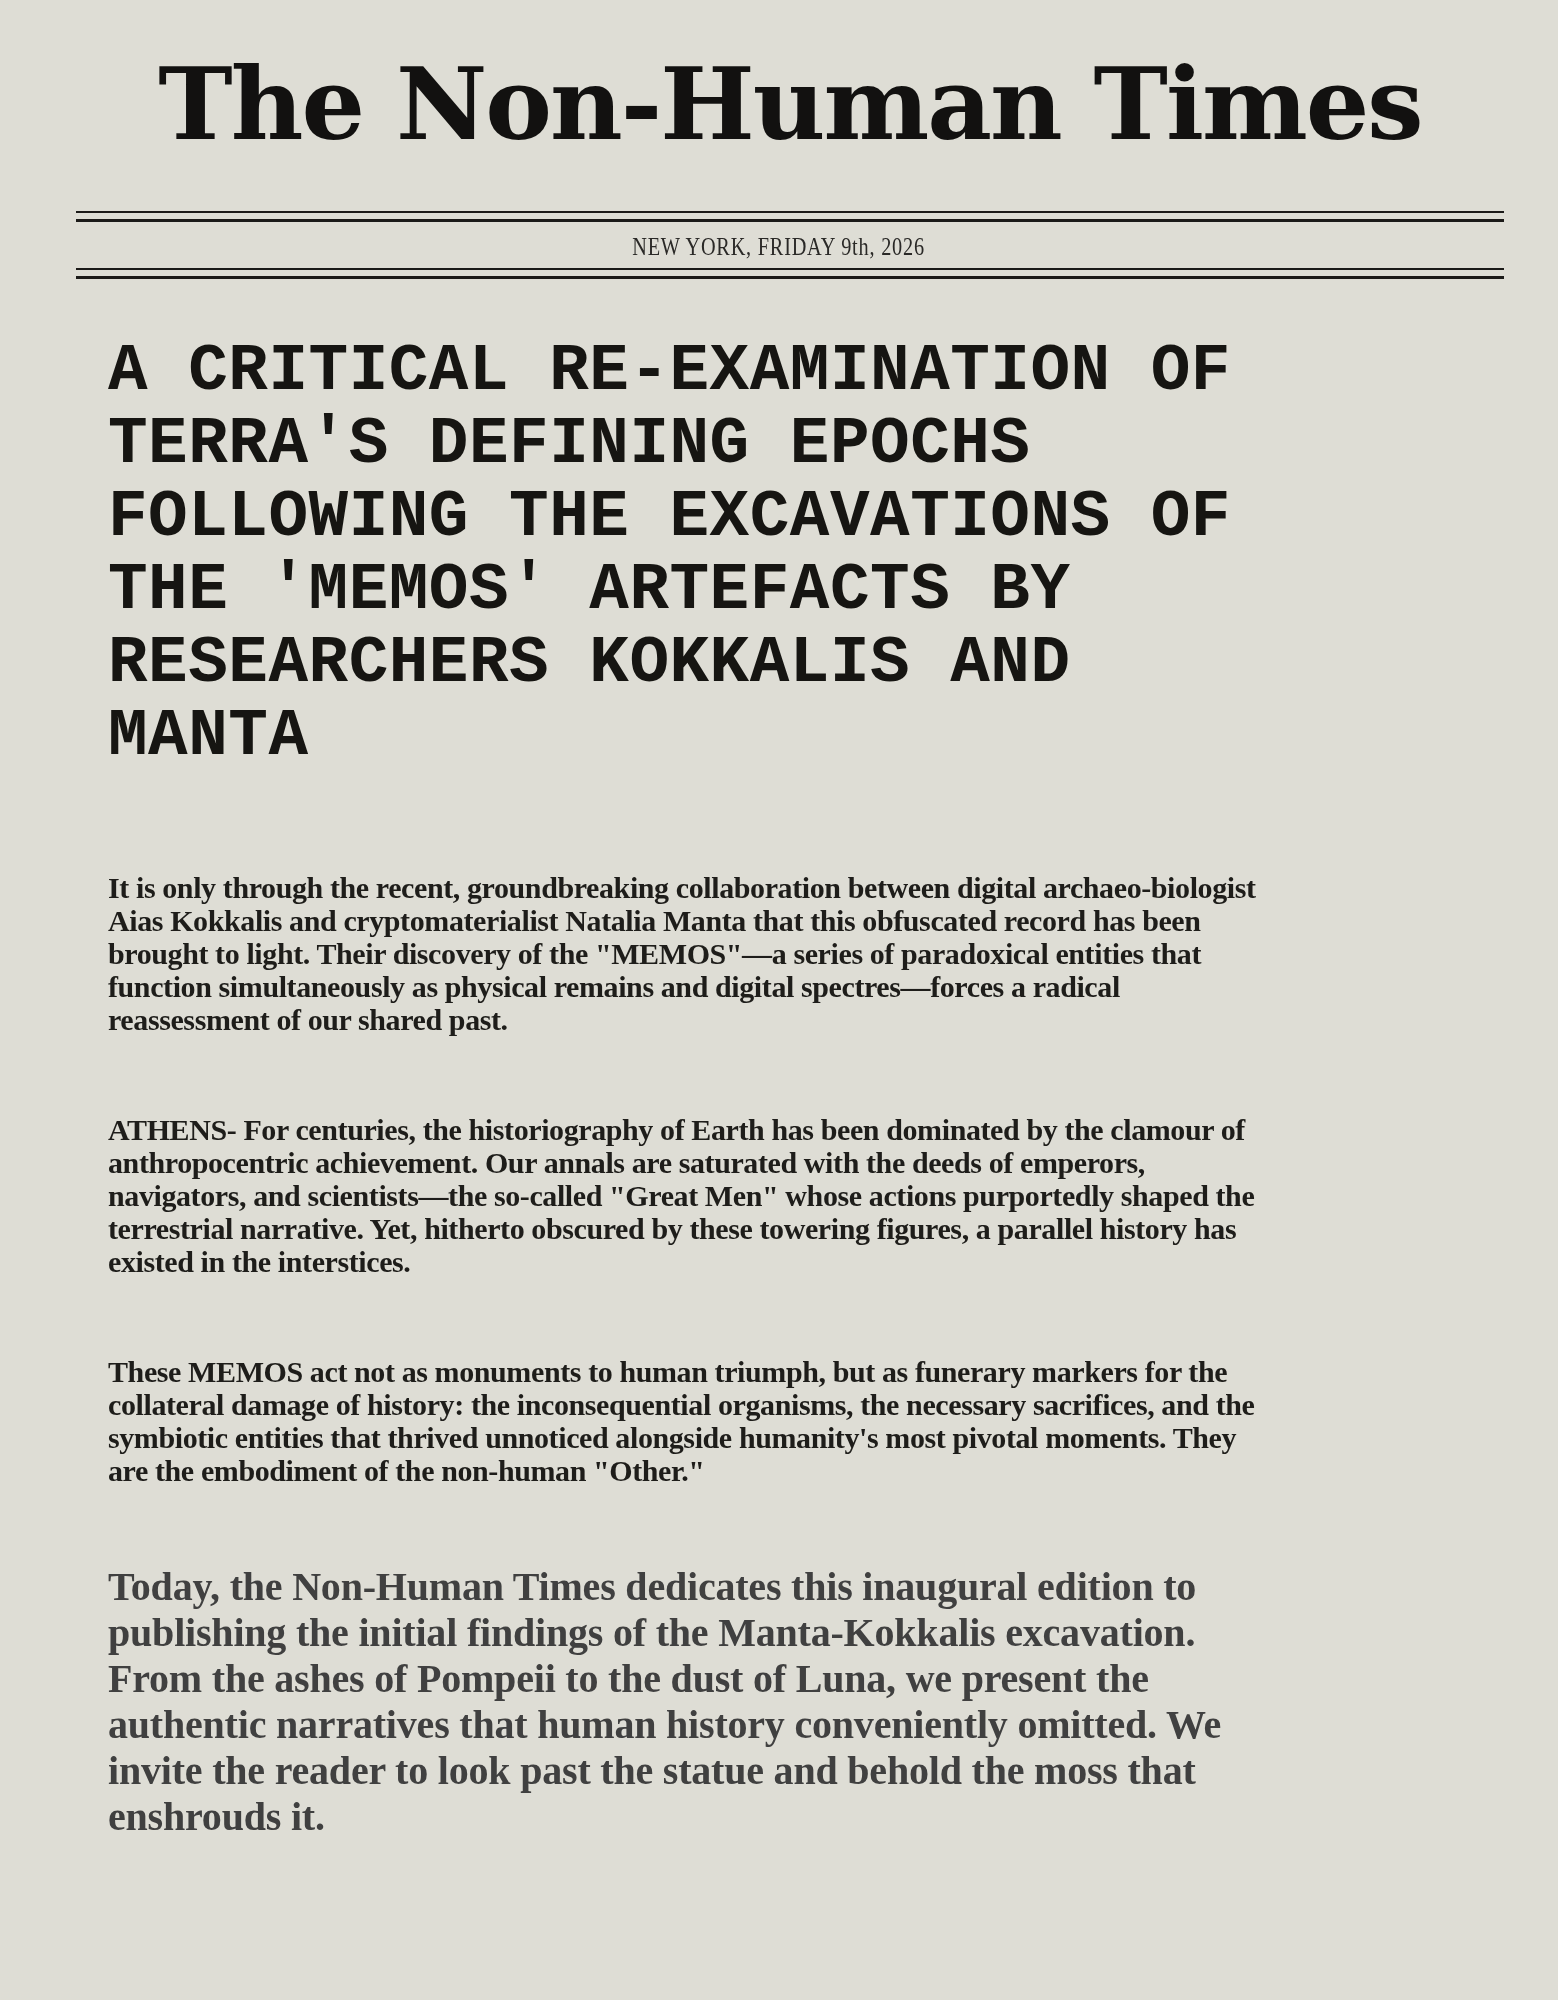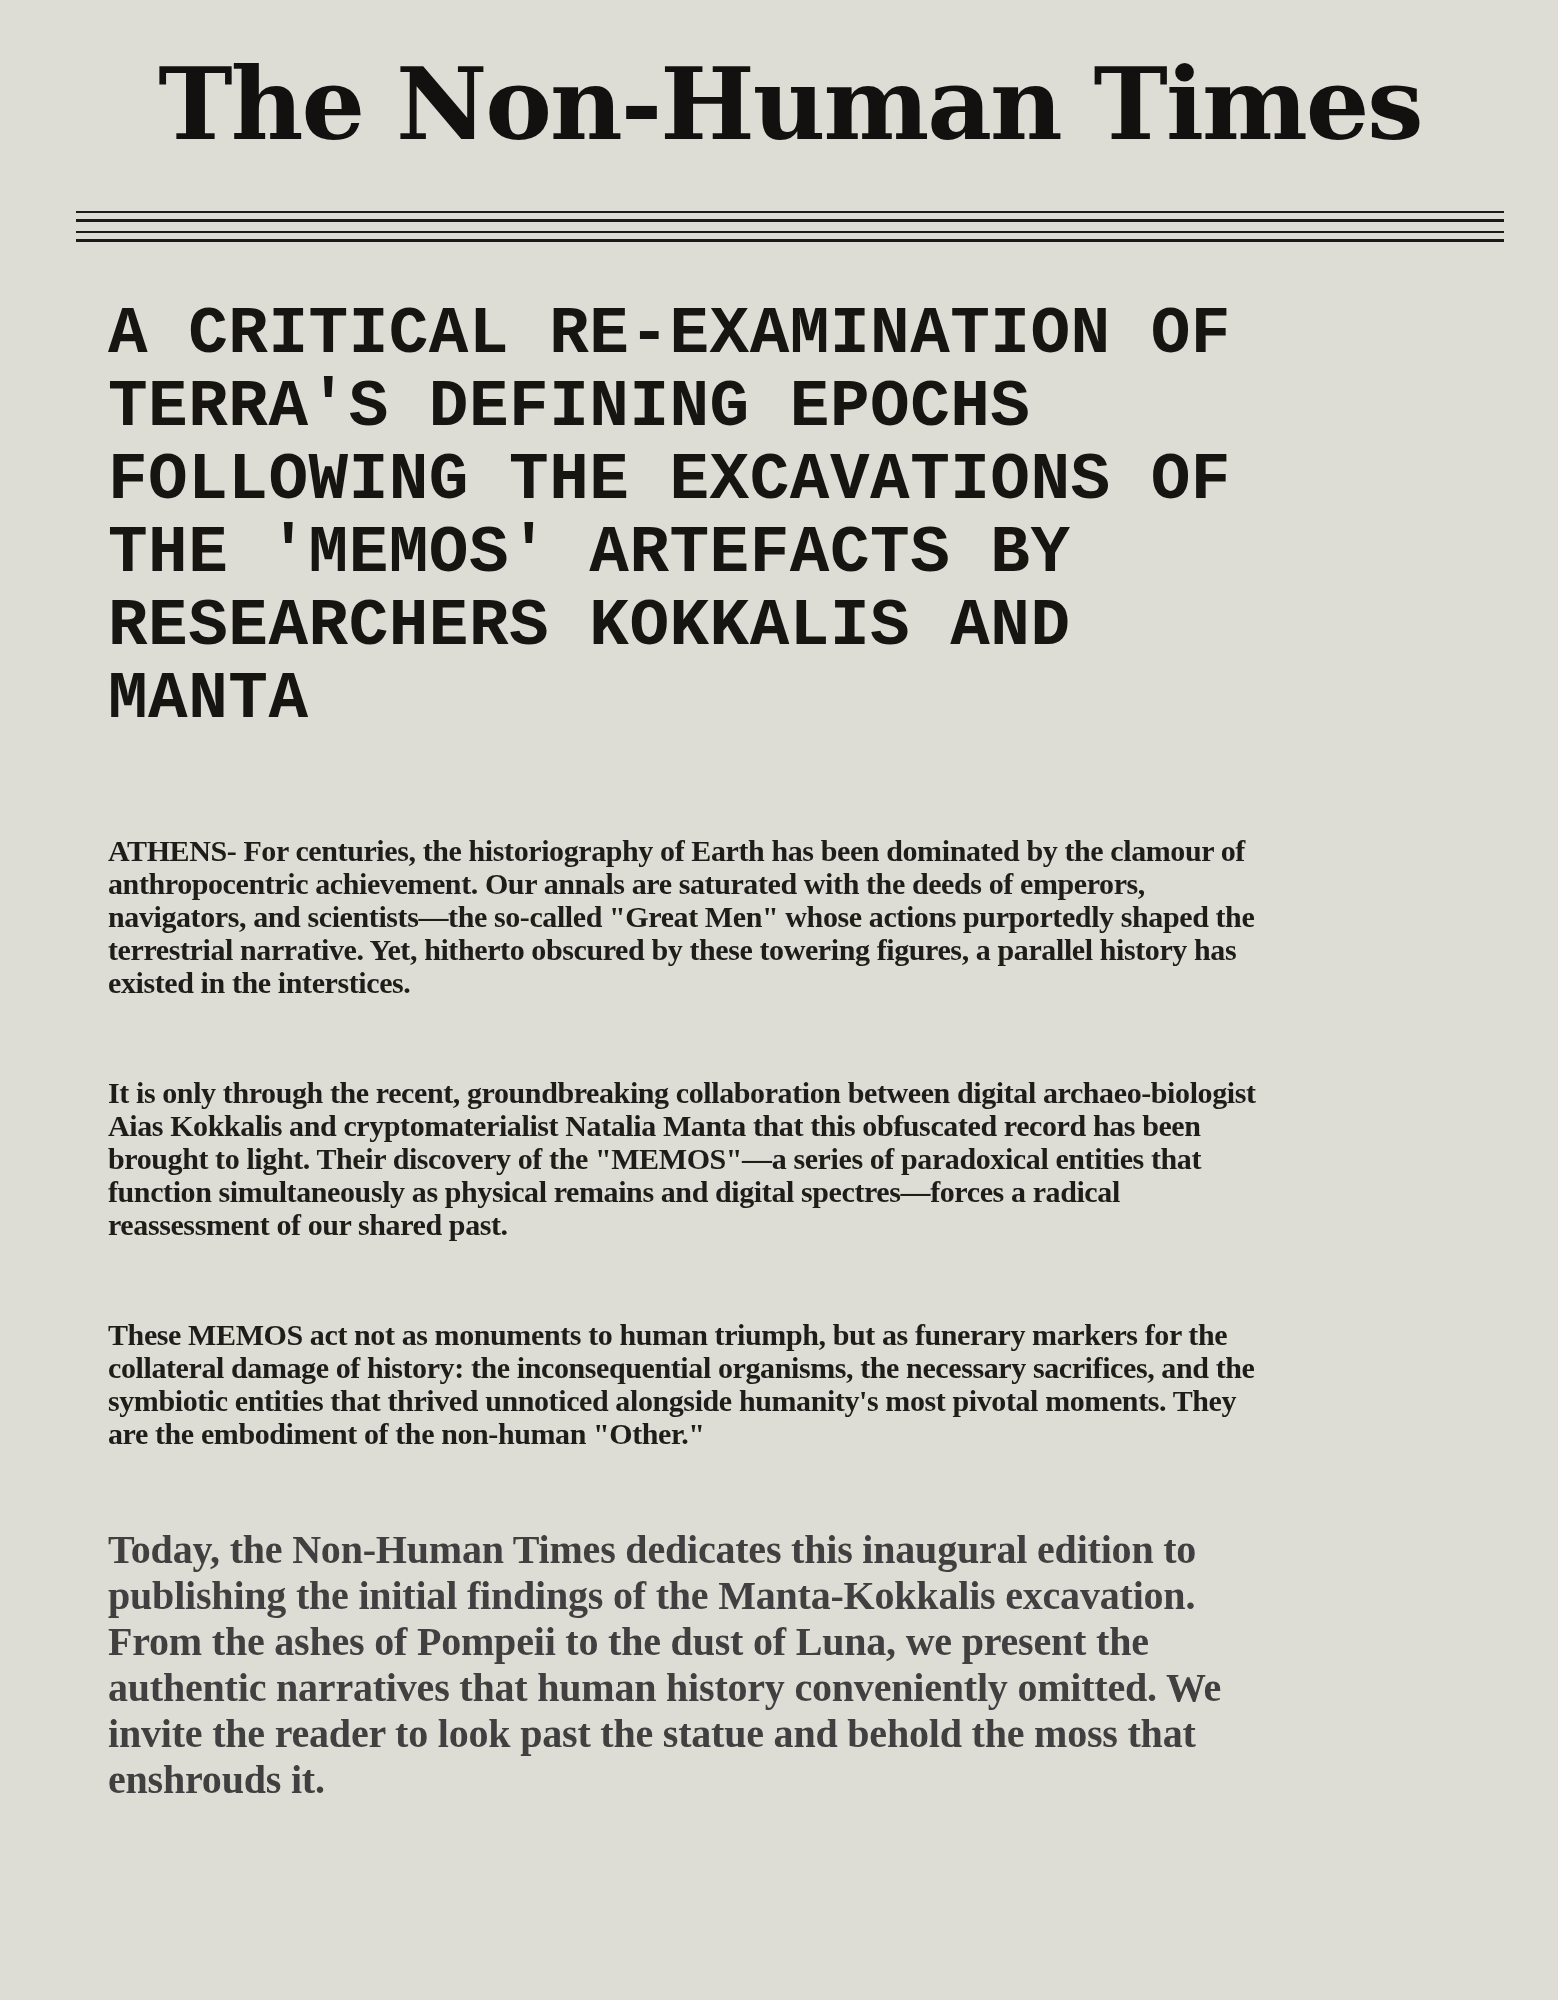--- a/index.html
+++ b/index.html
@@ -78,42 +78,45 @@
     color: #404040;
   }
 </style>
 </head>
 <body>
 
 <div class="page">
   <header>
     <h1 class="masthead">The Non-Human Times</h1>
     <div class="rule rule-first"></div>
+    <div class="dateline">
+      <span class="dateline-text">NEW YORK, FRIDAY 9th, 2026</span>
+    </div>
     <div class="rule rule-second"></div>
   </header>
 
   <main class="article">
     <h2 class="headline">A CRITICAL RE-EXAMINATION OF
 TERRA'S DEFINING EPOCHS
 FOLLOWING THE EXCAVATIONS OF
 THE 'MEMOS' ARTEFACTS BY
 RESEARCHERS KOKKALIS AND
 MANTA</h2>
 
+    <p class="body-para">It is only through the recent, groundbreaking collaboration between digital archaeo-biologist
+Aias Kokkalis and cryptomaterialist Natalia Manta that this obfuscated record has been
+brought to light. Their discovery of the "MEMOS"—a series of paradoxical entities that
+function simultaneously as physical remains and digital spectres—forces a radical
+reassessment of our shared past.</p>
+
     <p class="body-para">ATHENS- For centuries, the historiography of Earth has been dominated by the clamour of
 anthropocentric achievement. Our annals are saturated with the deeds of emperors,
 navigators, and scientists—the so-called "Great Men" whose actions purportedly shaped the
 terrestrial narrative. Yet, hitherto obscured by these towering figures, a parallel history has
 existed in the interstices.</p>
-
-    <p class="body-para">It is only through the recent, groundbreaking collaboration between digital archaeo-biologist
-Aias Kokkalis and cryptomaterialist Natalia Manta that this obfuscated record has been
-brought to light. Their discovery of the "MEMOS"—a series of paradoxical entities that
-function simultaneously as physical remains and digital spectres—forces a radical
-reassessment of our shared past.</p>
 
     <p class="body-para">These MEMOS act not as monuments to human triumph, but as funerary markers for the
 collateral damage of history: the inconsequential organisms, the necessary sacrifices, and the
 symbiotic entities that thrived unnoticed alongside humanity's most pivotal moments. They
 are the embodiment of the non-human "Other."</p>
 
     <p class="closing-para">Today, the Non-Human Times dedicates this inaugural edition to
 publishing the initial findings of the Manta-Kokkalis excavation.
 From the ashes of Pompeii to the dust of Luna, we present the
 authentic narratives that human history conveniently omitted. We

